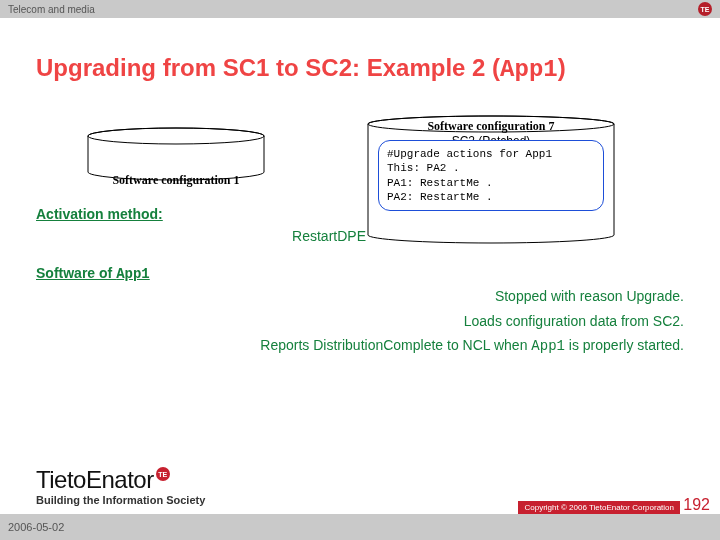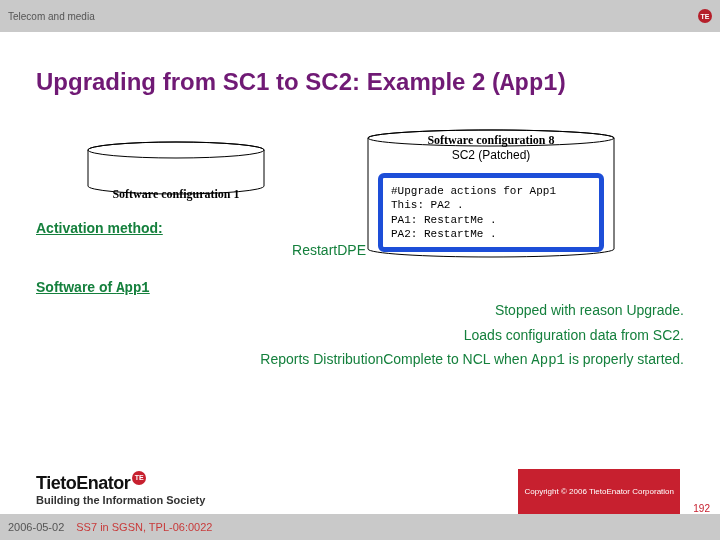--- a/index.html
+++ b/index.html
@@ -2,86 +2,86 @@
 <html><head>
 <meta charset="utf-8">
 <style>
   * { margin: 0; padding: 0; box-sizing: border-box; }
   body {
     width: 720px; height: 540px;
     font-family: Arial, Helvetica, sans-serif;
     background: #fff; position: relative; overflow: hidden;
   }
   .topbar {
-    height: 32px; background: #c9c9c9;
+    height: 18px; background: #c9c9c9;
     display: flex; align-items: center; justify-content: space-between;
     padding: 0 8px; font-size: 10px; color: #555;
   }
   .topbar .badge {
     width: 14px; height: 14px; border-radius: 50%; background: #b51f2a;
     color: #fff; font-size: 7px; font-weight: bold;
     display: flex; align-items: center; justify-content: center;
   }
   .slide { padding: 36px 36px 0 36px; }
   .title {
-    font-size: 24px; font-weight: bold; color: #701a75; margin-bottom: 26px;
+    font-size: 24px; font-weight: bold; color: #ef4444; margin-bottom: 26px;
   }
   .title .mono { font-family: "Courier New", monospace; }
   .diagrams {
     position: relative; height: 150px; margin-bottom: 8px;
   }
   .cyl { position: absolute; }
   .cyl1 { left: 50px; top: 18px; width: 180px; }
   .cyl2 { left: 330px; top: 6px; width: 250px; }
   .cyl svg { display: block; }
   .cyl .label {
     position: absolute; left: 0; right: 0; text-align: center;
     font-size: 12px; line-height: 1.25;
   }
   .cyl1 .label { top: 10px; margin-top: 36px; }
   .cyl2 .label { top: 4px; }
   .cyl .label .b { font-weight: bold; font-family: Georgia, 'Times New Roman', serif; }
   .cyl .label .s { font-family: Arial, sans-serif; }
   .codebox {
-    position: absolute; left: 12px; right: 12px; top: 44px;
-    border: 5px solid #1d4ed8; border-radius: 6px; background: #fff;
+    position: absolute; left: 12px; right: 12px; top: 25px;
+    border: 1px solid #1d4ed8; border-radius: 12px; background: #fff;
     font-family: "Courier New", monospace; font-size: 11px;
     padding: 6px 8px; line-height: 1.3; white-space: pre;
   }
   .body { font-size: 14px; color: #15803d; line-height: 1.6; }
   .body .h { font-weight: bold; text-decoration: underline; margin-top: 4px; display: block; }
   .body .mono { font-family: "Courier New", monospace; }
   .body p { margin-bottom: 2px; text-align: right; }
   .footerbrand {
     position: absolute; left: 36px; bottom: 34px;
     display: flex; flex-direction: column;
   }
   .brandrow { display: flex; align-items: center; gap: 2px; }
-  .brand { font-size: 18px; font-weight: bold; letter-spacing: -0.5px; color: #111; text-align: center; }
+  .brand { font-size: 24px; font-weight: normal; letter-spacing: -0.5px; color: #111; text-align: center; }
   .branddot {
     width: 14px; height: 14px; border-radius: 50%; background: #c7202f;
     color: #fff; font-size: 7px; font-weight: bold;
     display: inline-flex; align-items: center; justify-content: center;
     position: relative; top: -6px;
   }
   .tagline { font-size: 11px; color: #333; font-weight: bold; }
   .bottombar {
     position: absolute; left: 0; right: 0; bottom: 0; height: 26px;
     background: #c9c9c9; display: flex; align-items: center;
     padding: 0 8px; font-size: 11px; color: #555;
   }
   .bottombar .date { margin-right: 12px; }
   .bottombar .doc { color: #c83a3a; }
   .copyright {
     position: absolute; right: 40px; bottom: 26px;
-    background: #c7202f; color: #fff; font-size: 8px; padding: 18px 6px;
+    background: #c7202f; color: #fff; font-size: 8px; padding: 2px 6px;
   }
   .pagenum {
     position: absolute; right: 10px; bottom: 26px;
-    color: #c7202f; font-size: 10px;
+    color: #c7202f; font-size: 16px;
   }
 </style>
 </head>
 <body>
 
 <div class="topbar">
   <span>Telecom and media</span>
   <span class="badge">TE</span>
 </div>
 
@@ -103,21 +103,21 @@
       </div>
     </div>
 
     <div class="cyl cyl2">
       <svg width="250" height="130" viewBox="0 0 250 130">
         <ellipse cx="125" cy="9" rx="123" ry="8" fill="#fff" stroke="#000"></ellipse>
         <path d="M2 9 L2 120 A123 8 0 0 0 248 120 L248 9" fill="#fff" stroke="#000"></path>
         <ellipse cx="125" cy="9" rx="123" ry="8" fill="none" stroke="#000"></ellipse>
       </svg>
       <div class="label">
-        <div class="b">Software configuration 8</div>
+        <div class="b">Software configuration 7</div>
         <div class="s">SC2 (Patched)</div>
       </div>
       <div class="codebox">#Upgrade actions for App1
 This: PA2 .
 PA1: RestartMe .
 PA2: RestartMe .</div>
     </div>
 
   </div>
 
@@ -144,14 +144,13 @@
     <span class="branddot">TE</span>
   </div>
   <span class="tagline">Building the Information Society</span>
 </div>
 
 <div class="copyright">Copyright © 2006 TietoEnator Corporation</div>
 <div class="pagenum">192</div>
 
 <div class="bottombar">
   <span class="date">2006-05-02</span>
-  <span class="doc">SS7 in SGSN, TPL-06:0022</span>
 </div>
 
 </body></html>

